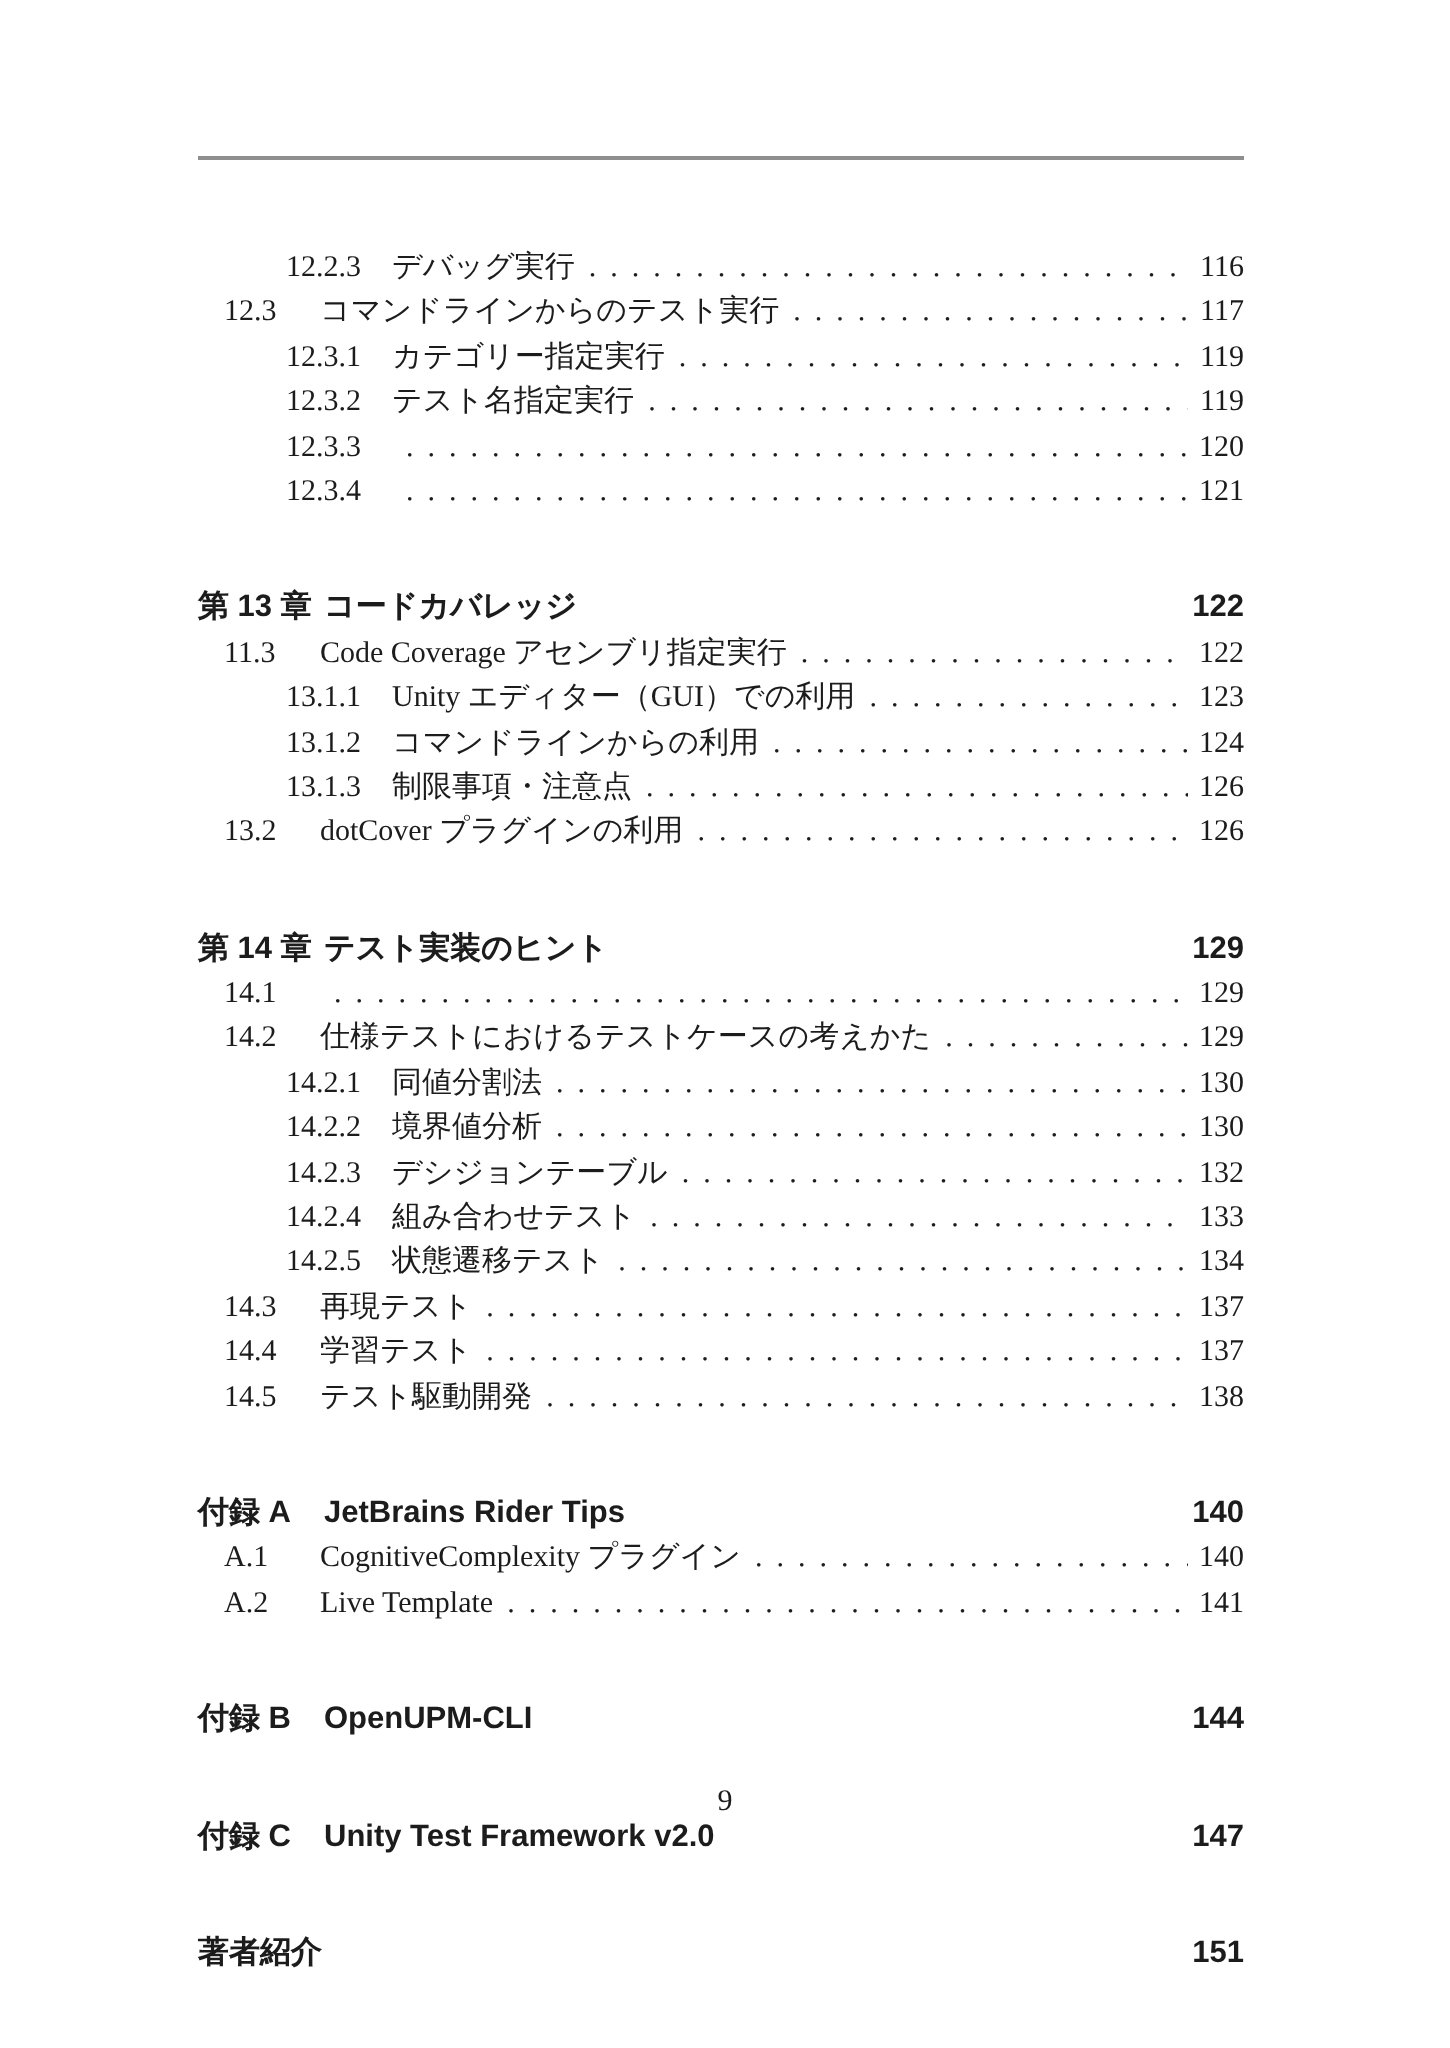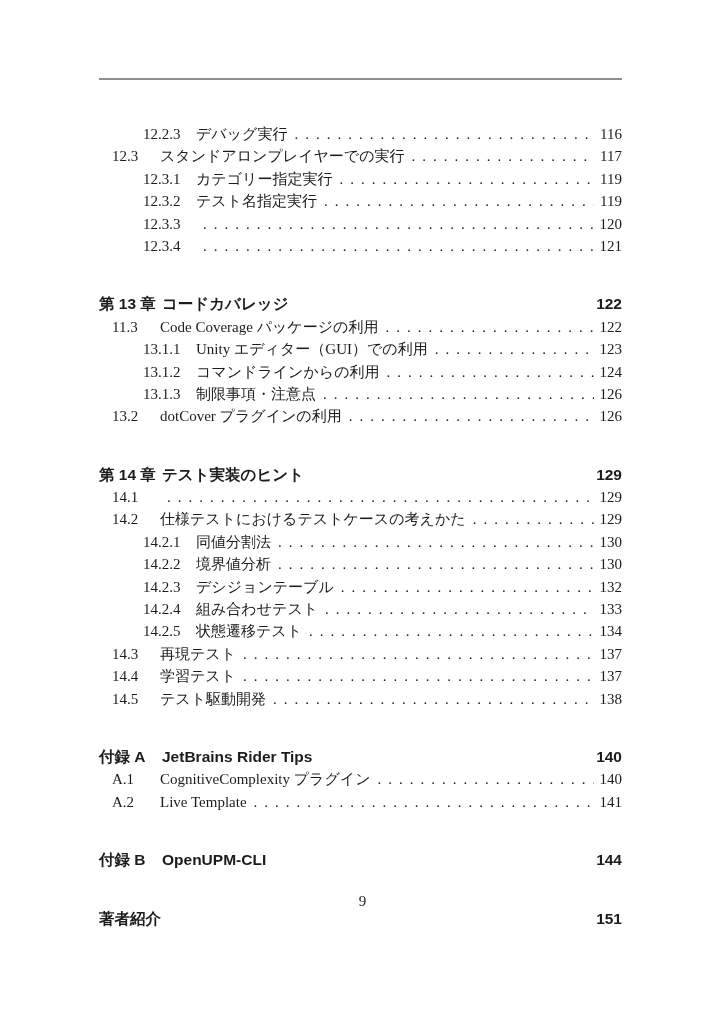--- a/index.html
+++ b/index.html
@@ -87,21 +87,21 @@
   <main class="toc">
       <div class="toc-group">
         <div class="row subsection">
           <span class="num">12.2.3</span>
           <span class="ttl">デバッグ実行</span>
           <span class="dots">......................................................................................................................................................</span>
           <span class="pg">116</span>
         </div>
         <div class="row section">
           <span class="num">12.3</span>
-          <span class="ttl">スタンドアロンプレイヤーでの実行</span>
+          <span class="ttl">コマンドラインからのテスト実行</span>
           <span class="dots">......................................................................................................................................................</span>
           <span class="pg">117</span>
         </div>
         <div class="row subsection">
           <span class="num">12.3.1</span>
           <span class="ttl">カテゴリー指定実行</span>
           <span class="dots">......................................................................................................................................................</span>
           <span class="pg">119</span>
         </div>
         <div class="row subsection">
@@ -123,21 +123,21 @@
       </div>
       <div class="toc-group">
         <div class="row chapter">
           <span class="num">第 13 章</span>
           <span class="ttl">コードカバレッジ</span>
           <span class="spacer"></span>
           <span class="pg">122</span>
         </div>
         <div class="row section">
           <span class="num">11.3</span>
-          <span class="ttl">Code Coverage パッケージの利用</span>
+          <span class="ttl">Code Coverage アセンブリ指定実行</span>
           <span class="dots">......................................................................................................................................................</span>
           <span class="pg">122</span>
         </div>
         <div class="row subsection">
           <span class="num">13.1.1</span>
           <span class="ttl">Unity エディター（GUI）での利用</span>
           <span class="dots">......................................................................................................................................................</span>
           <span class="pg">123</span>
         </div>
         <div class="row subsection">
@@ -245,20 +245,28 @@
           <span class="dots">......................................................................................................................................................</span>
           <span class="pg">141</span>
         </div>
       </div>
       <div class="toc-group">
         <div class="row chapter">
           <span class="num">付録 B</span>
           <span class="ttl">OpenUPM-CLI</span>
           <span class="spacer"></span>
           <span class="pg">144</span>
+        </div>
+      </div>
+      <div class="toc-group">
+        <div class="row chapter">
+          <span class="num">付録 C</span>
+          <span class="ttl">Unity Test Framework v2.0</span>
+          <span class="spacer"></span>
+          <span class="pg">147</span>
         </div>
       </div>
       <div class="toc-group">
         <div class="row chapter">
           <span class="num">著者紹介</span>
           <span class="spacer"></span>
           <span class="pg">151</span>
         </div>
       </div>
     </main>

